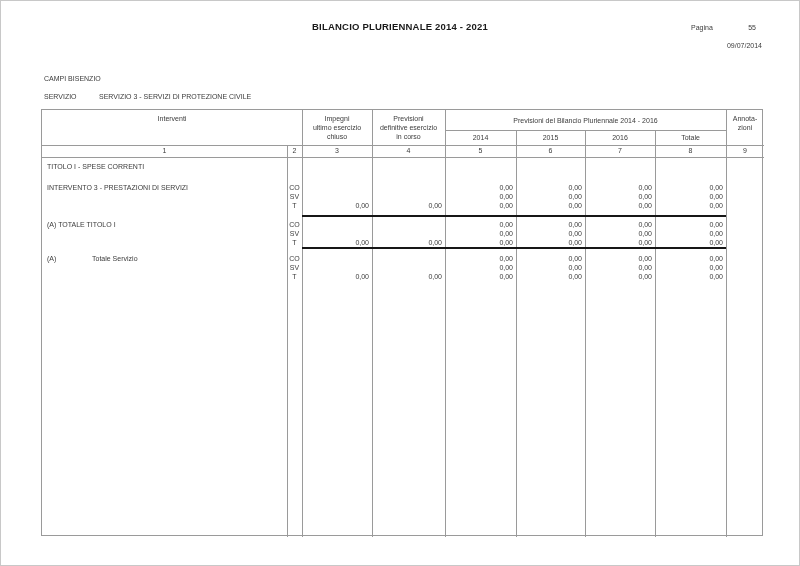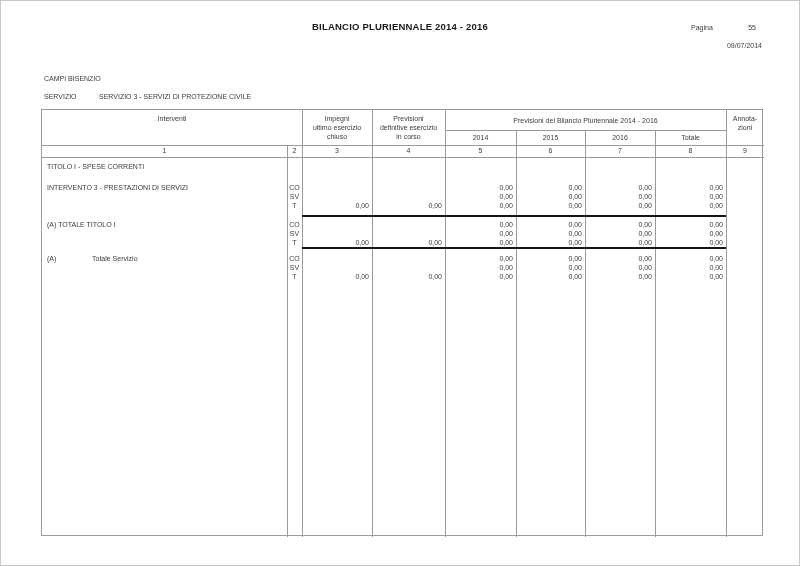--- a/index.html
+++ b/index.html
@@ -64,21 +64,21 @@
   .c5 { left: 403px; width: 71px; }
   .c6 { left: 474px; width: 69px; }
   .c7 { left: 543px; width: 70px; }
   .c8 { left: 613px; width: 71px; }
 </style>
 </head>
 <body>
 
 <div class="page">
 
-  <div class="abs title">BILANCIO PLURIENNALE 2014 - 2016</div>
+  <div class="abs title">BILANCIO PLURIENNALE 2014 - 2021</div>
   <div class="abs t7" style="left:690px; top:22px;">Pagina</div>
   <div class="abs t7" style="left:728px; top:22px; width:27px; text-align:right;">55</div>
   <div class="abs t7" style="left:700px; top:40px; width:61px; text-align:right;">09/07/2014</div>
 
   <div class="abs t7" style="left:43px; top:73px;">CAMPI BISENZIO</div>
   <div class="abs t7" style="left:43px; top:91px;">SERVIZIO</div>
   <div class="abs t7" style="left:98px; top:91px;">SERVIZIO 3 - SERVIZI DI PROTEZIONE CIVILE</div>
 
   <div class="abs rtable">
 

